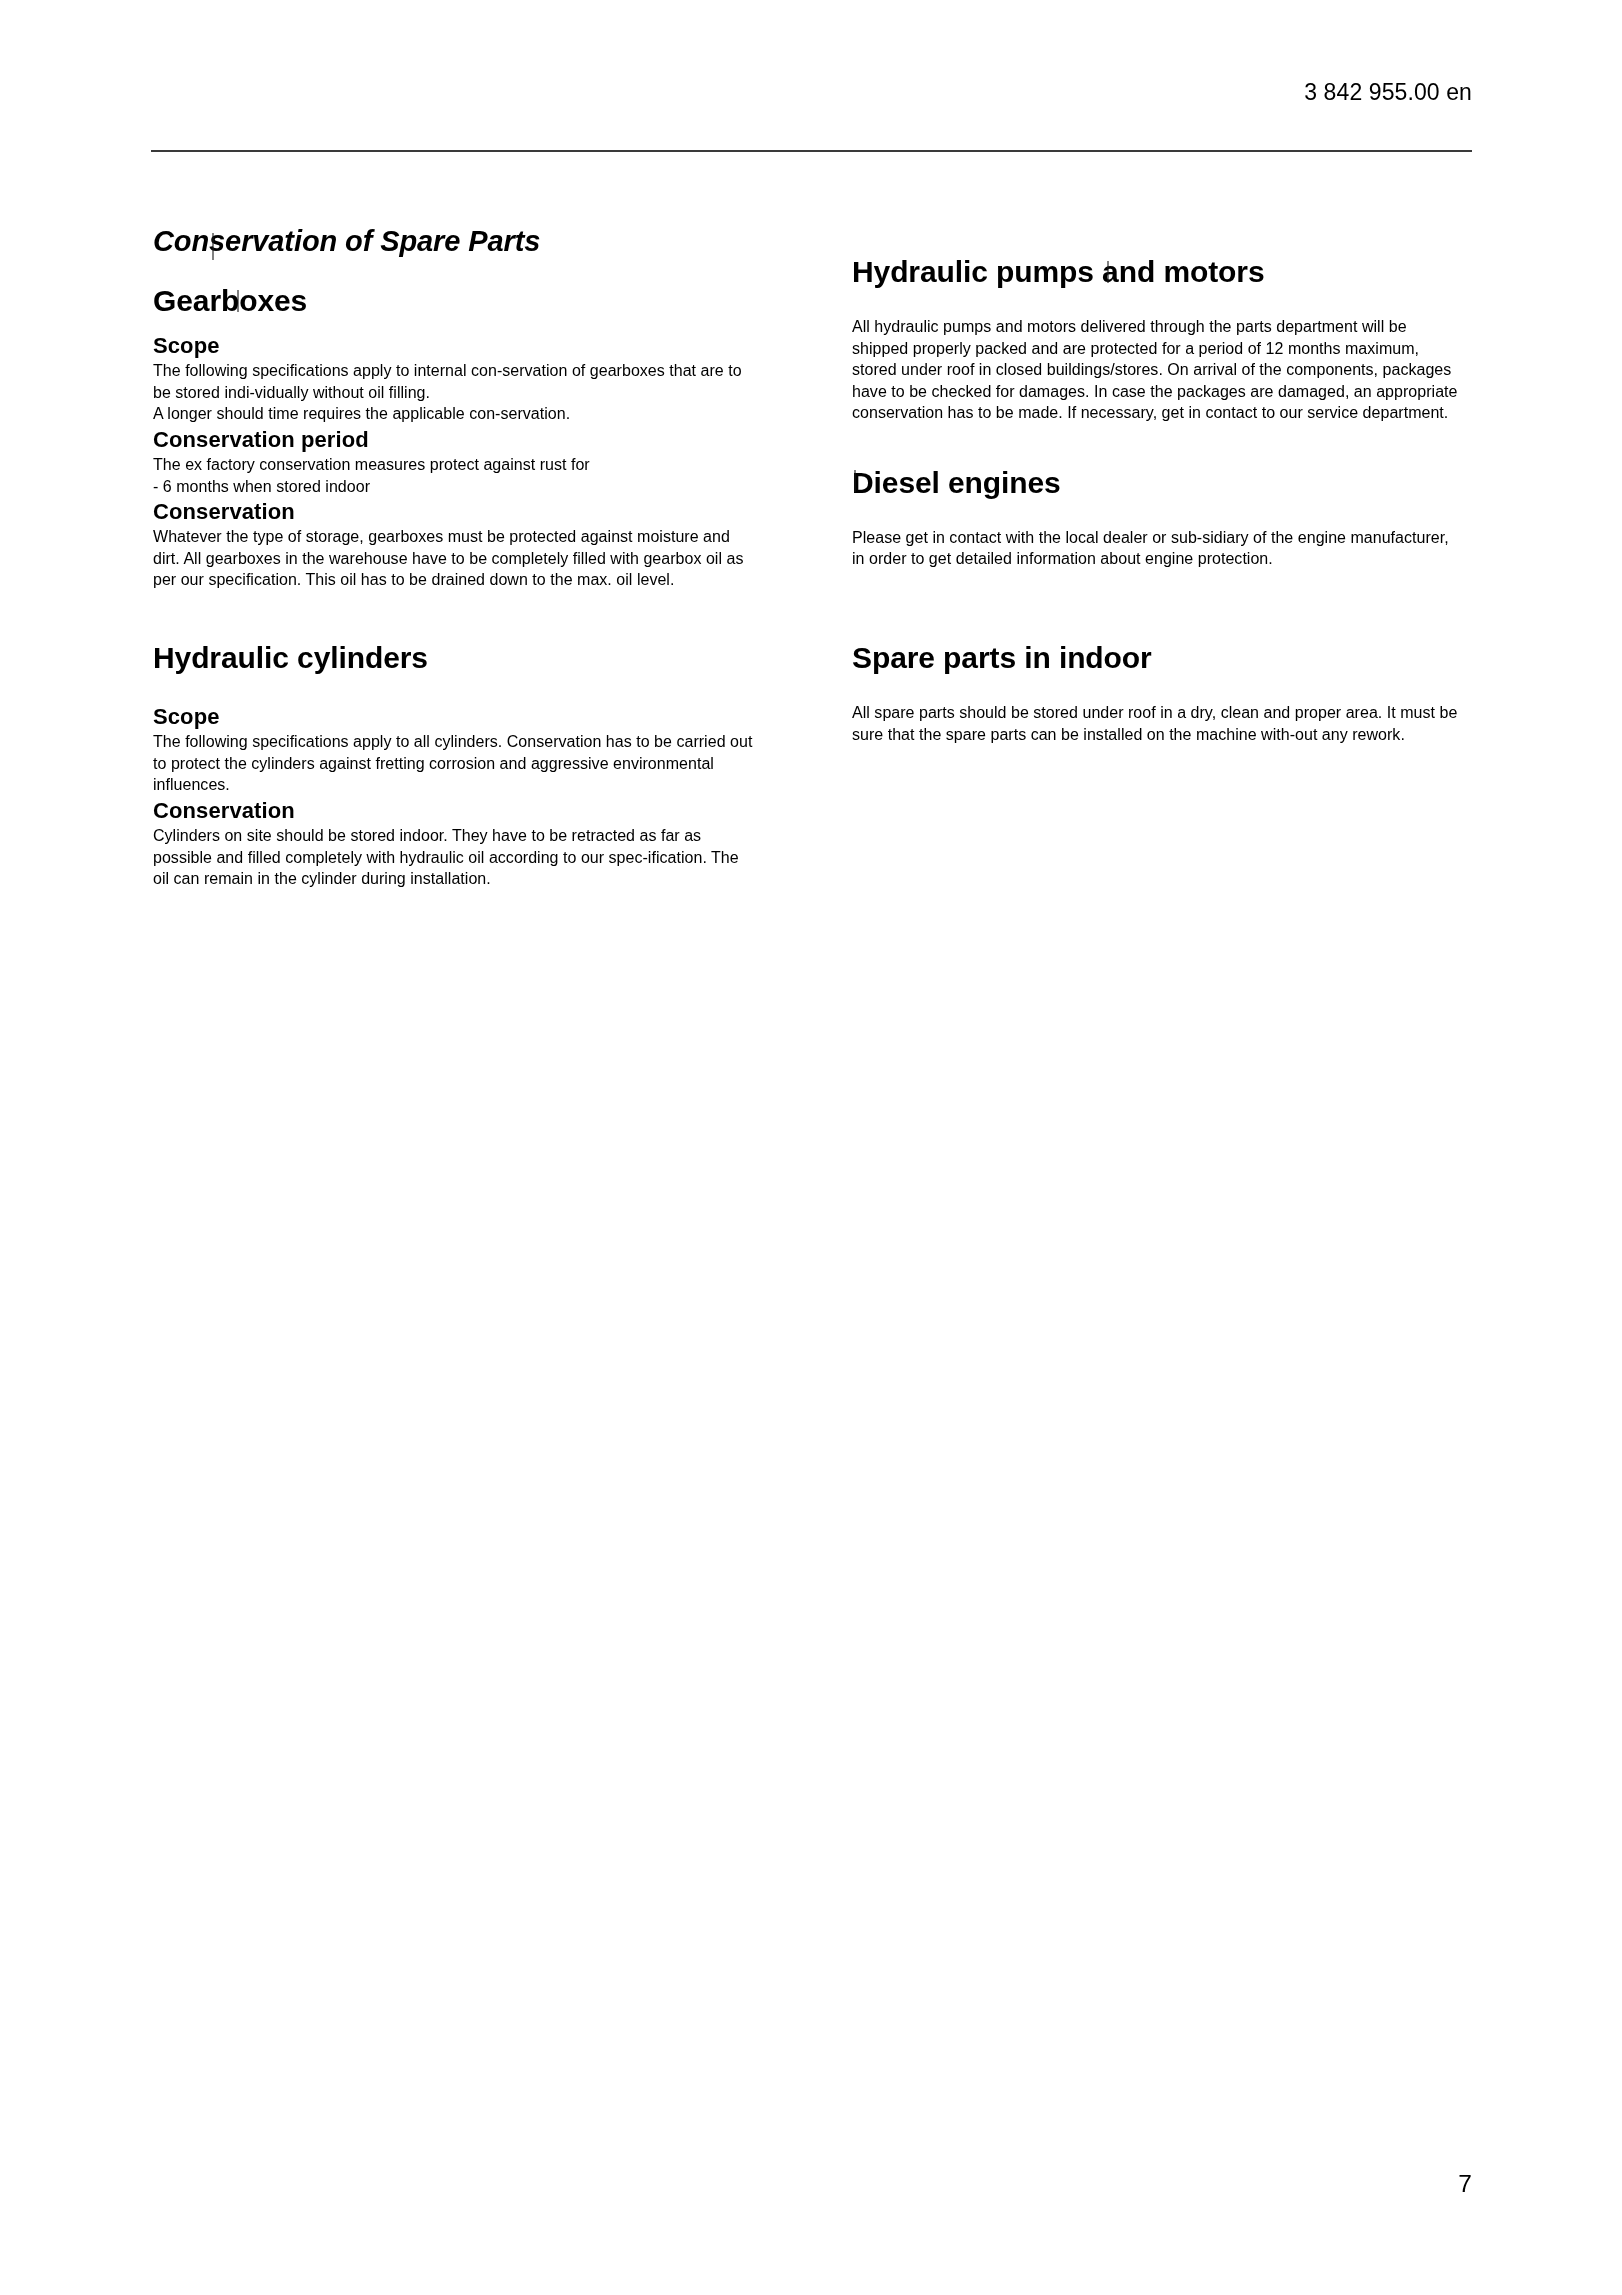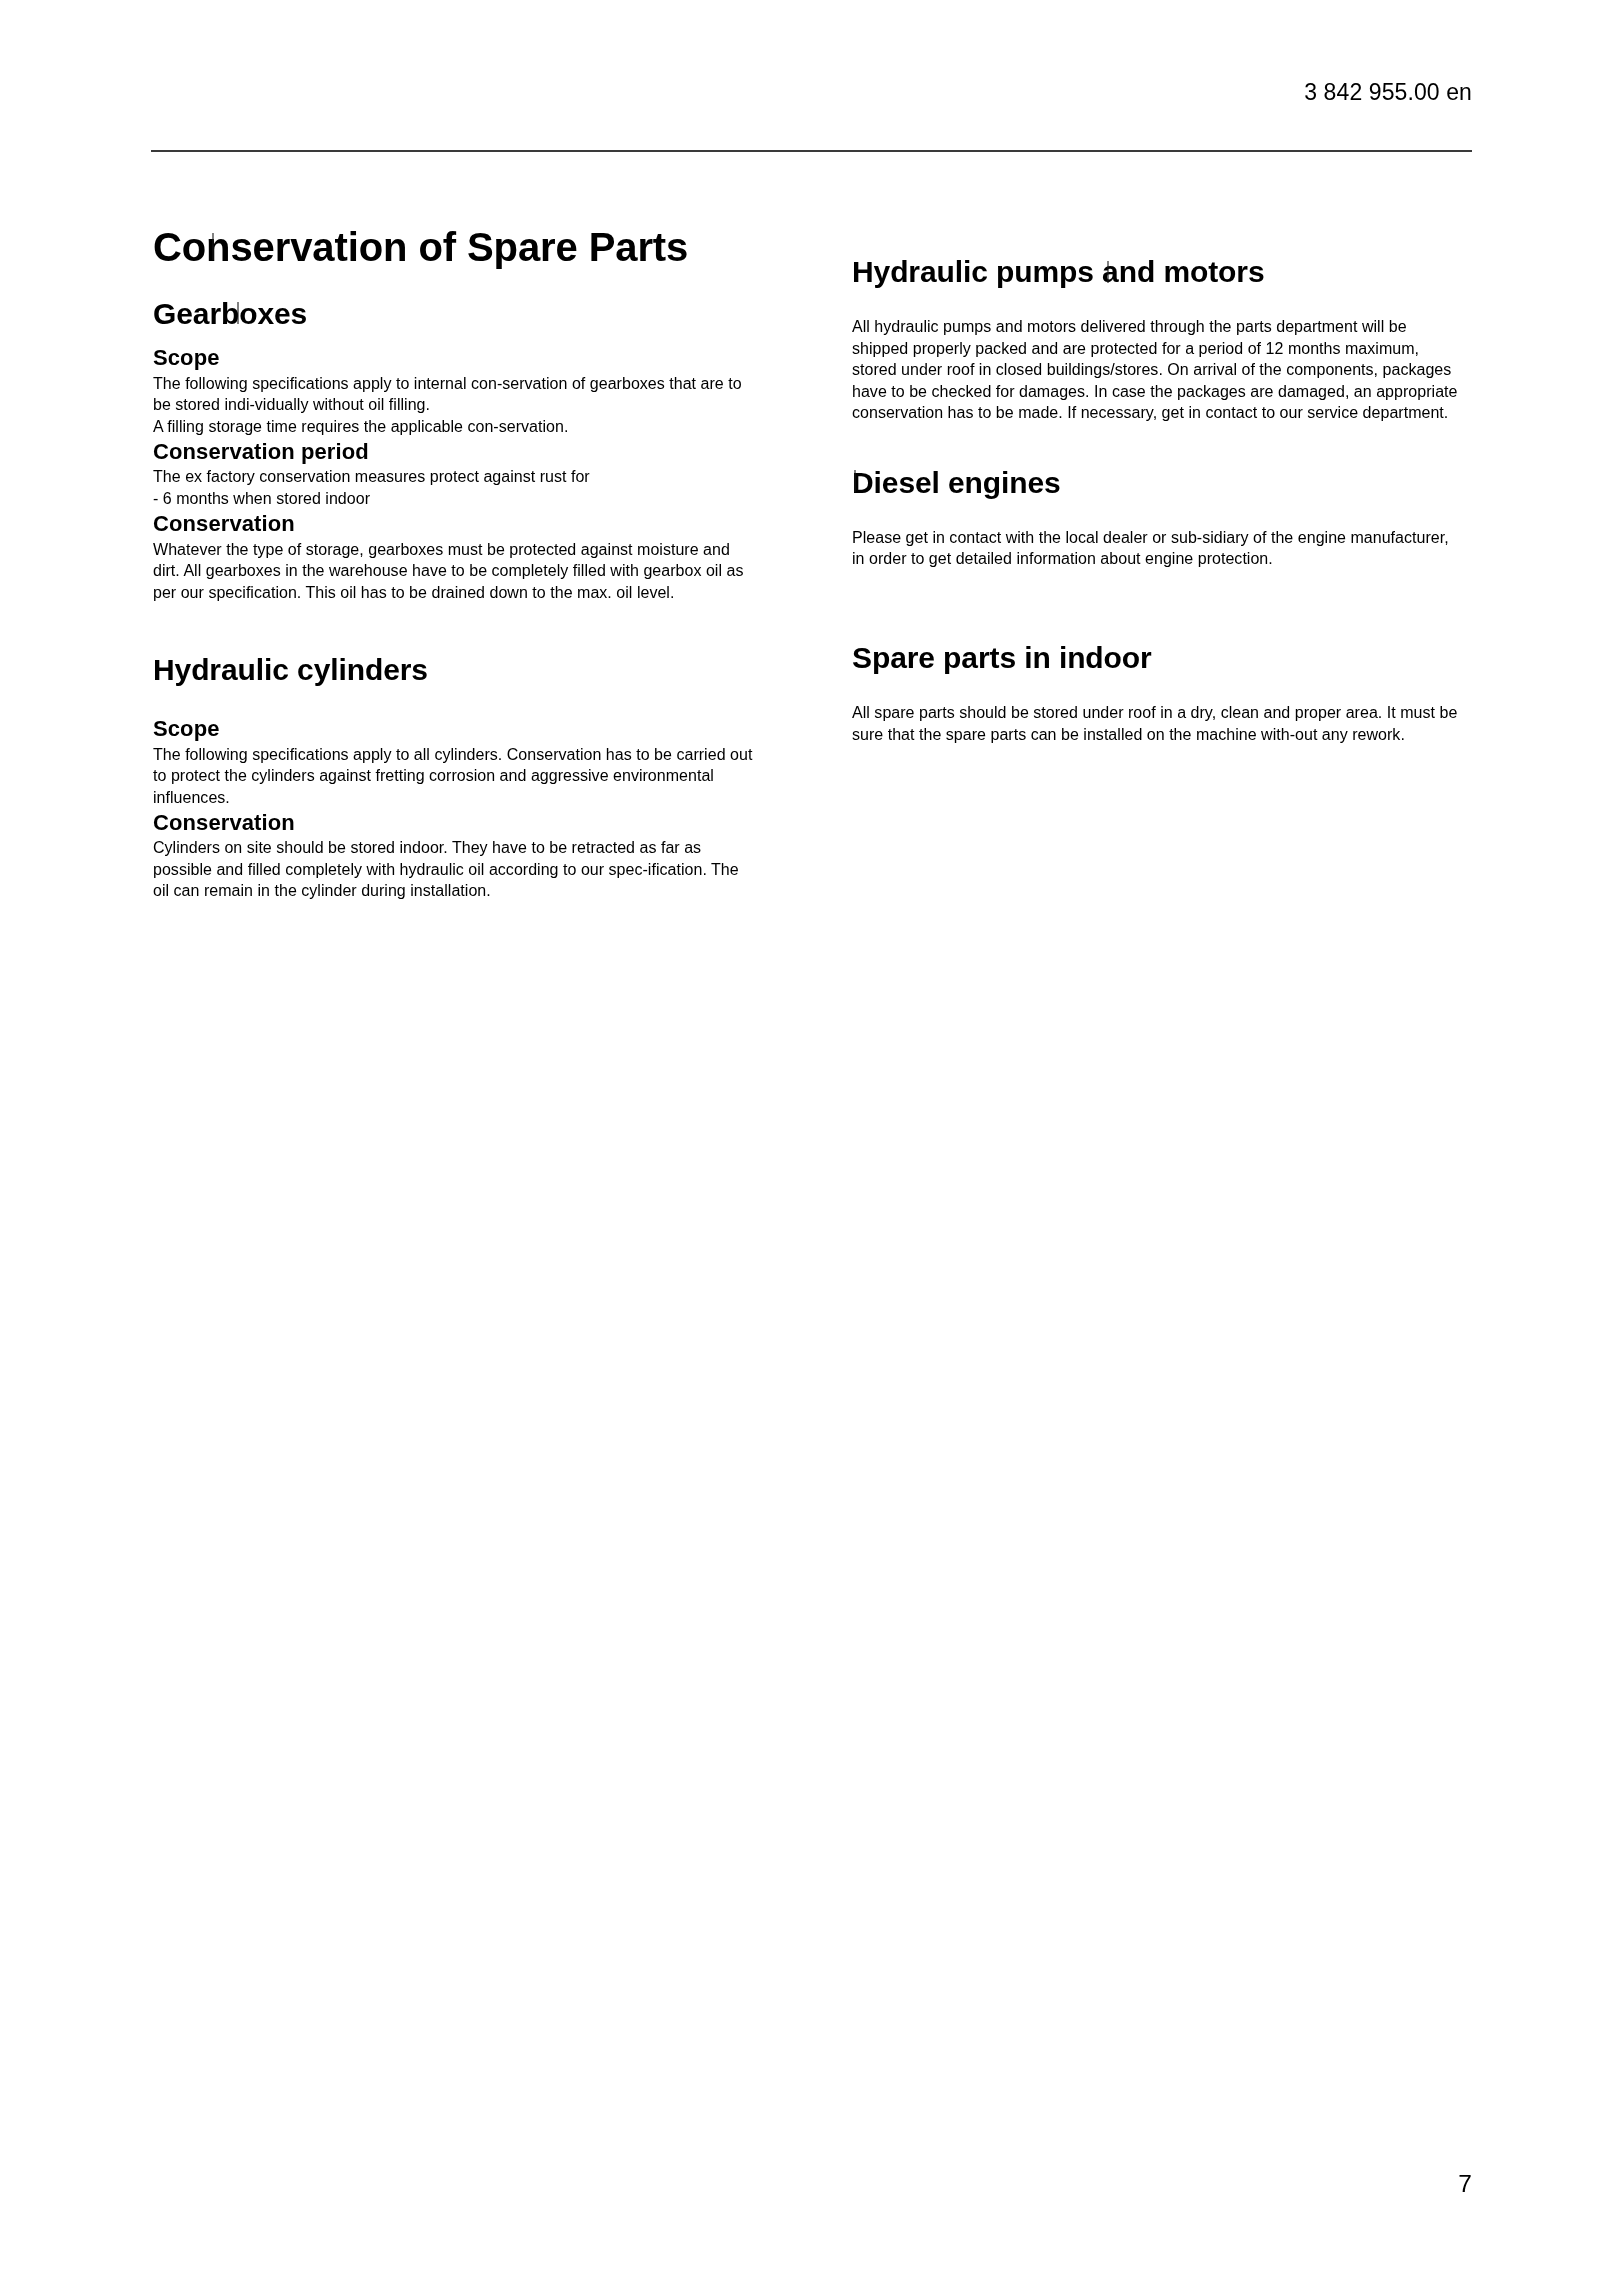--- a/index.html
+++ b/index.html
@@ -61,26 +61,27 @@
     left: 153px;
     width: 600px;
   }
   .col-right {
     left: 852px;
     width: 607px;
   }
 
   
   .doc-title {
-    font-size: 40px;
+    font-size: 29px;
     font-weight: bold;
     line-height: 1.12;
     margin: 0 0 0 0;
     letter-spacing: -0.1px;
     position: relative;
+    font-style: italic;
   }
   .h2 {
     font-size: 30px;
     font-weight: bold;
     line-height: 1.14;
     margin: 0;
     letter-spacing: -0.1px;
     position: relative;
   }
   .h2.top-pad-title {
@@ -147,21 +148,21 @@
       <h1 class="doc-title"><span>Conservation of Spare Parts</span><span class="artifact a-title"></span></h1>
 
       <div class="gap-md"></div>
 
       <h2 class="h2"><span>Gearboxes</span><span class="artifact a-gearbox"></span></h2>
 
       <div class="gap-sm"></div>
 
       <h3 class="h3">Scope</h3>
       <p class="body">The following specifications apply to internal con-servation of gearboxes that are to be stored indi-vidually without oil filling.</p>
-      <p class="body">A filling storage time requires the applicable con-servation.</p>
+      <p class="body">A longer should time requires the applicable con-servation.</p>
 
       <h3 class="h3">Conservation period</h3>
       <p class="body">The ex factory conservation measures protect against rust for</p>
       <p class="body">- 6 months when stored indoor</p>
 
       <h3 class="h3">Conservation</h3>
       <p class="body">Whatever the type of storage, gearboxes must be protected against moisture and dirt. All gearboxes in the warehouse have to be completely filled with gearbox oil as per our specification. This oil has to be drained down to the max. oil level.</p>
 
       <h2 class="h2 top-pad-title">Hydraulic cylinders</h2>
 

